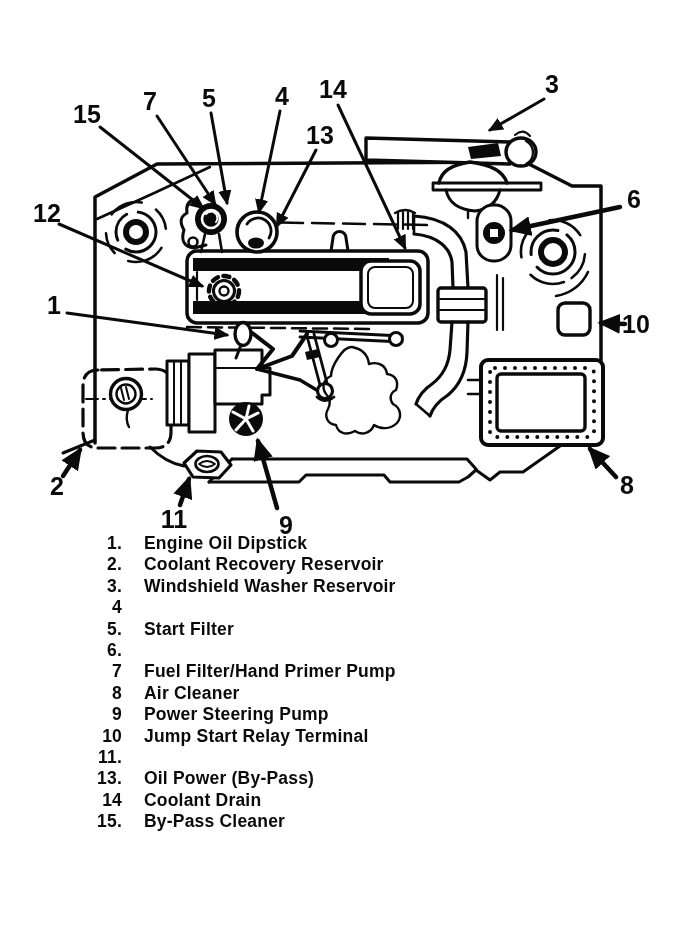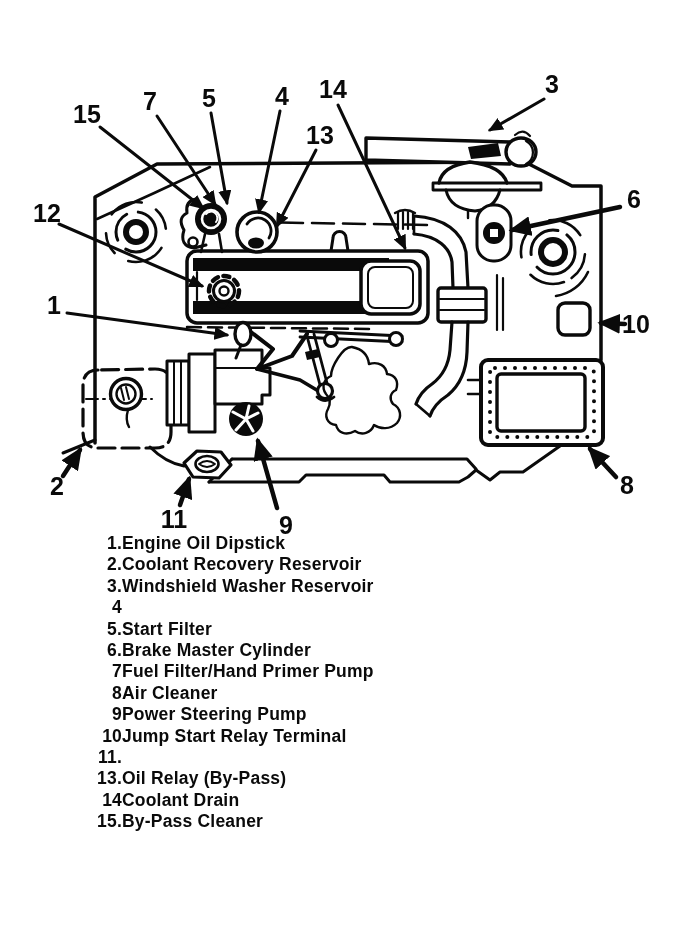--- a/index.html
+++ b/index.html
@@ -4,21 +4,21 @@
 <style>
   html,body{margin:0;padding:0;background:#e8e8e8;}
   #page{position:relative;width:680px;height:926px;background:#ffffff;overflow:hidden;
         font-family:"Liberation Sans",sans-serif;color:#0a0a0a;}
   #diagram-svg{position:absolute;left:0;top:0;}
   .callout-num{font-family:"Liberation Sans",sans-serif;font-weight:bold;font-size:25px;fill:#0a0a0a;}
   #legend{position:absolute;left:90px;top:533px;width:500px;}
   .legend-row{display:flex;height:21.4px;line-height:21.4px;
               font-weight:bold;font-size:17.5px;letter-spacing:.2px;white-space:nowrap;}
   .legend-num{width:32px;text-align:right;flex:0 0 32px;}
-  .legend-label{margin-left:0;}
+  .legend-label{margin-left:22px;}
 </style>
 </head>
 <body>
 
 <div id="page">
 
   <svg id="diagram-svg" width="680" height="926" viewBox="0 0 680 926" fill="none" stroke="#0a0a0a" stroke-linecap="round" stroke-linejoin="round">
     <defs>
       <marker id="ah" markerWidth="5" markerHeight="4.4" refX="4.2" refY="2.2" orient="auto">
         <path d="M0,0 L5,2.2 L0,4.4 Z" fill="#0a0a0a" stroke="none"></path>
@@ -232,21 +232,20 @@
       </div>
     <div class="legend-row">
         <span class="legend-num">4</span>
       </div>
     <div class="legend-row">
         <span class="legend-num">5.</span>
         <span class="legend-label">Start Filter</span>
       </div>
     <div class="legend-row">
         <span class="legend-num">6.</span>
-        <span class="legend-label">Brake Master Cylinder</span>
       </div>
     <div class="legend-row">
         <span class="legend-num">7</span>
         <span class="legend-label">Fuel Filter/Hand Primer Pump</span>
       </div>
     <div class="legend-row">
         <span class="legend-num">8</span>
         <span class="legend-label">Air Cleaner</span>
       </div>
     <div class="legend-row">
@@ -255,21 +254,21 @@
       </div>
     <div class="legend-row">
         <span class="legend-num">10</span>
         <span class="legend-label">Jump Start Relay Terminal</span>
       </div>
     <div class="legend-row">
         <span class="legend-num">11.</span>
       </div>
     <div class="legend-row">
         <span class="legend-num">13.</span>
-        <span class="legend-label">Oil Relay (By-Pass)</span>
+        <span class="legend-label">Oil Power (By-Pass)</span>
       </div>
     <div class="legend-row">
         <span class="legend-num">14</span>
         <span class="legend-label">Coolant Drain</span>
       </div>
     <div class="legend-row">
         <span class="legend-num">15.</span>
         <span class="legend-label">By-Pass Cleaner</span>
       </div>
   </div>

